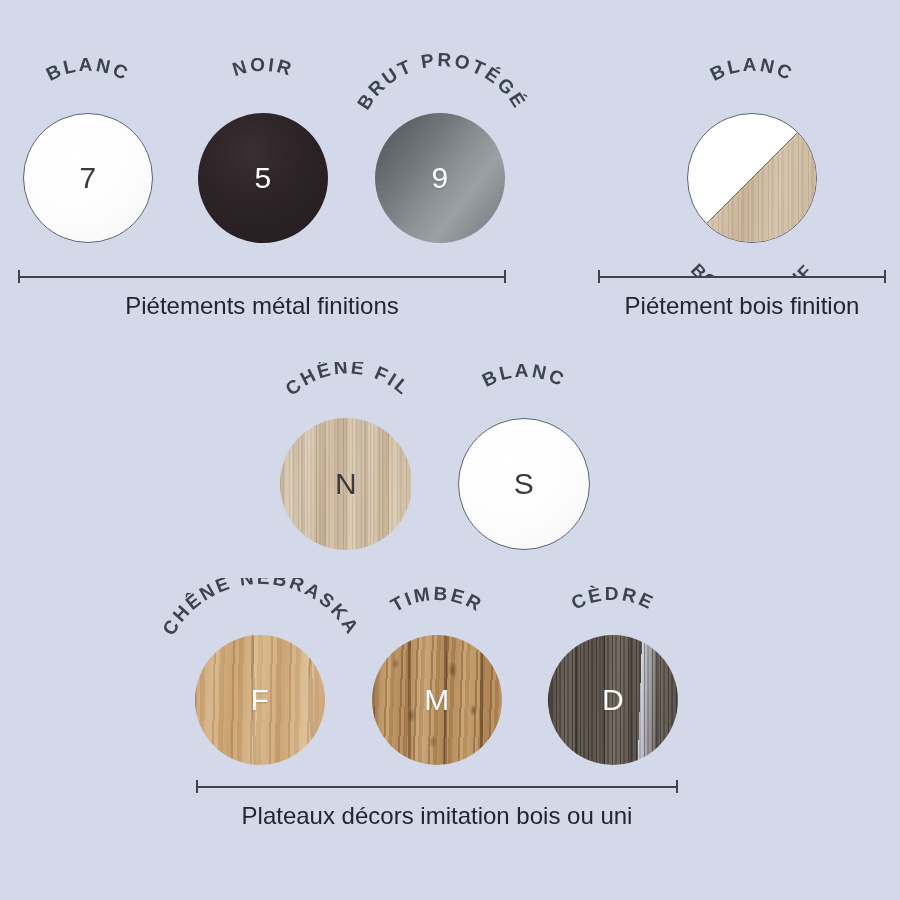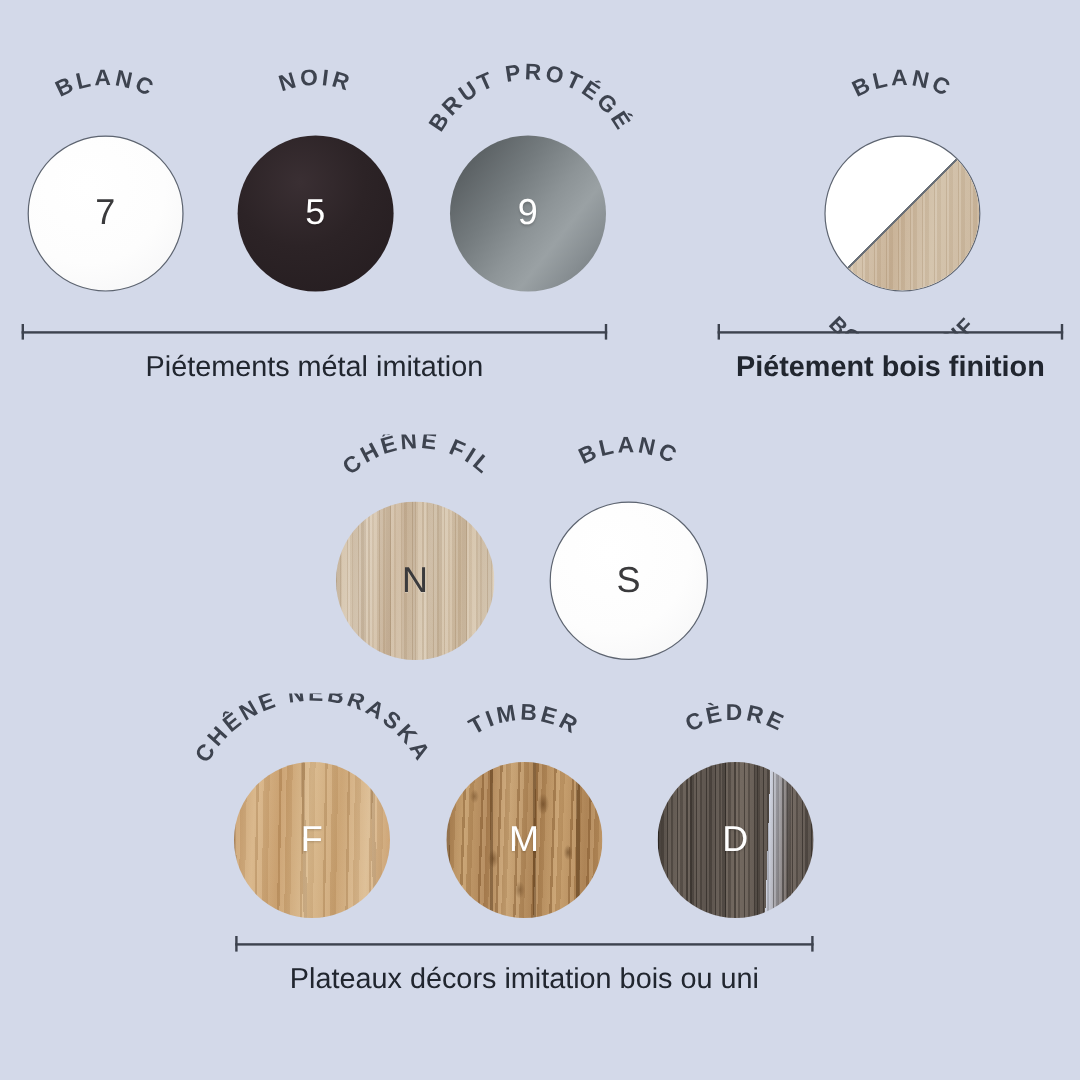--- a/index.html
+++ b/index.html
@@ -215,30 +215,30 @@
       </defs>
     <text><textPath href="#arcE" startOffset="50%" text-anchor="middle">BOIS MASSIF</textPath></text>
   </svg>
 
   <div class="group" style="left:18px;top:270px;width:488px;">
     <div class="bracket" style="left:0;right:0;top:0;">
       <div class="tick l"></div>
       <div class="bar"></div>
       <div class="tick r"></div>
     </div>
-    <div class="caption" style="top:22px;">Piétements métal imitation</div>
+    <div class="caption" style="top:22px;">Piétements métal finitions</div>
   </div>
 
   <div class="group" style="left:598px;top:270px;width:288px;">
     <div class="bracket" style="left:0;right:0;top:0;">
       <div class="tick l"></div>
       <div class="bar"></div>
       <div class="tick r"></div>
     </div>
-    <div class="caption" style="top:22px;font-weight:bold;">Piétement bois finition</div>
+    <div class="caption" style="top:22px;">Piétement bois finition</div>
   </div>
 
   <div class="swatch" style="left:280px;top:418px;width:132px;height:132px;">
     <div class="disc fin-chenefil" style="left:0;top:0;width:132px;height:132px;">
       <div class="disc-code code-dark">N</div>
     </div>
   </div>
   <svg class="arc" style="left:262px;top:362px;" width="172" height="74" viewBox="0 0 172 74">
     <defs>
         <path id="arcF" d="M 10,72 A 78,78 0 0 1 162,72" fill="none"></path>

